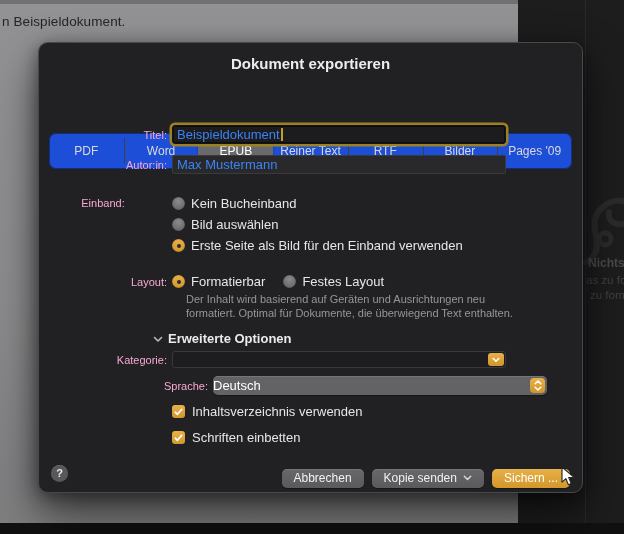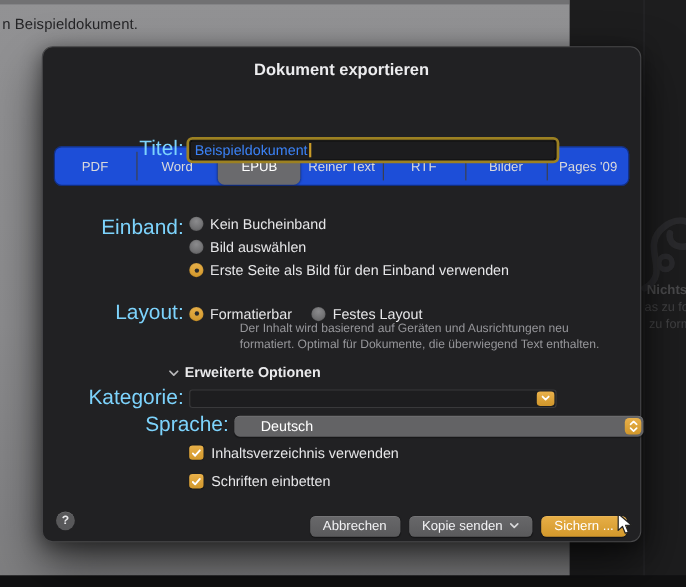--- a/index.html
+++ b/index.html
@@ -51,21 +51,21 @@
   }
   .seg.sep::before{
     content:"";position:absolute;left:0;top:5px;bottom:5px;width:1px;background:#3f3f41;
   }
   .seg.selected{
     background:#6a6a6d;border-radius:6px;margin:1px 0;color:#ffffff;
     box-shadow:0 0 2px rgba(0,0,0,.4);
   }
   
   .row{position:absolute;left:0;width:100%;display:flex;align-items:center;}
-  .lbl{width:128px;text-align:right;flex:0 0 128px;font-size:19px;color:#7dd3fc;}
+  .lbl{width:128px;text-align:right;flex:0 0 128px;font-size:11px;color:#f9a8d4;}
   .gap{width:5px;flex:0 0 5px;}
   
   .tf{
     width:334px;height:19px;box-sizing:border-box;background:#29292b;
     border:1px solid #3a3a3c;border-radius:2px;color:#3b82f6;font-size:13px;
     display:flex;align-items:center;padding:0 4px;
   }
   .tf.focused{
     background:#1c1c1e;border:1px solid #141414;border-radius:3px;
     box-shadow:0 0 0 2.5px #9c8122, inset 0 0 0 .5px #000;
@@ -80,39 +80,39 @@
   .radio.on{background:linear-gradient(180deg,#e8b049,#d2982c);}
   .radio.on::after{
     content:"";position:absolute;left:4.5px;top:4.5px;width:4px;height:4px;border-radius:50%;
     background:#2b2b2d;
   }
   .opt-label{font-size:13px;color:#e6e6e8;white-space:nowrap;}
   .radio-stack{display:flex;flex-direction:column;gap:6px;}
   .radio-row{display:flex;align-items:center;}
   .desc{
     position:absolute;left:147px;top:250px;width:345px;
-    font-size:11px;line-height:13.5px;color:#96969a;margin-left:32px;
+    font-size:11px;line-height:13.5px;color:#96969a;
   }
   
   .disclosure{position:absolute;top:288px;left:0;display:flex;align-items:center;}
   .chev-icon{width:128px;flex:0 0 128px;display:flex;justify-content:flex-end;padding-right:4px;box-sizing:border-box;}
   .disc-label{font-size:13px;font-weight:600;color:#eaeaec;margin-left:1px;}
   
   .combo{
     width:334px;height:17px;box-sizing:border-box;background:#1d1d1f;
     border:1px solid #39393b;border-radius:3px;position:relative;
   }
   .combo-btn{
     position:absolute;right:1px;top:1px;width:16px;height:13px;border-radius:3px;
     background:linear-gradient(180deg,#e9b14b,#d0962a);
     display:flex;align-items:center;justify-content:center;
   }
   .popup{
-    width:372px;height:19px;box-sizing:border-box;background:#636365;border-radius:5px;
-    position:relative;display:flex;align-items:center;padding-left:24px;
+    width:334px;height:19px;box-sizing:border-box;background:#636365;border-radius:5px;
+    position:relative;display:flex;align-items:center;padding-left:0;
     box-shadow:inset 0 .5px 0 rgba(255,255,255,.25),0 1px 1px rgba(0,0,0,.3);
     font-size:13px;color:#ffffff;
   }
   .popup-btn{
     position:absolute;right:2px;top:2px;width:15px;height:15px;border-radius:4px;
     background:linear-gradient(180deg,#e9b14b,#d0962a);
     display:flex;flex-direction:column;align-items:center;justify-content:center;gap:1px;
   }
   
   .check{
@@ -178,23 +178,30 @@
 
   <div class="row" style="top:82px;">
     <div class="lbl">Titel:</div>
     <div class="gap"></div>
     <div class="tf focused">
       <span>Beispieldokument</span>
       <span class="caret"></span>
     </div>
   </div>
 
+  <div class="row" style="top:112px;">
+    <div class="lbl">Autor:in:</div>
+    <div class="gap"></div>
+    <div class="tf">
+      <span>Max Mustermann</span>
+    </div>
+  </div>
 
   <div class="row" style="top:153px;align-items:flex-start;">
-    <div class="lbl" style="padding-top:1px;">Einband:</div>
+    <div class="lbl" style="padding-top:1px;text-align:center;">Einband:</div>
     <div class="gap"></div>
     <div class="radio-stack">
       <div class="radio-row">
         <span class="radio"></span>
         <span class="opt-label">Kein Bucheinband</span>
       </div>
       <div class="radio-row">
         <span class="radio"></span>
         <span class="opt-label">Bild auswählen</span>
       </div>

